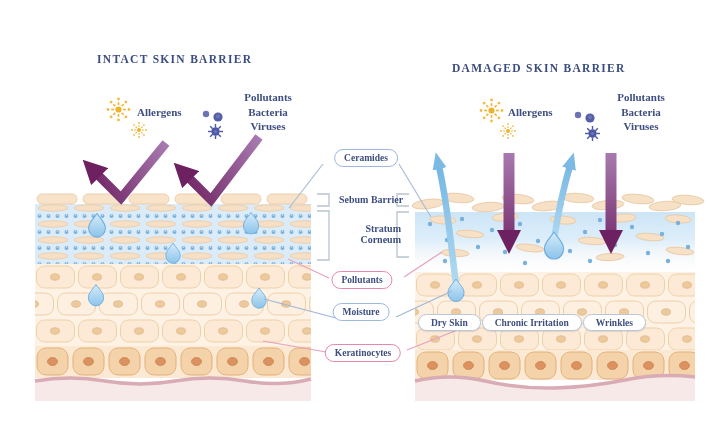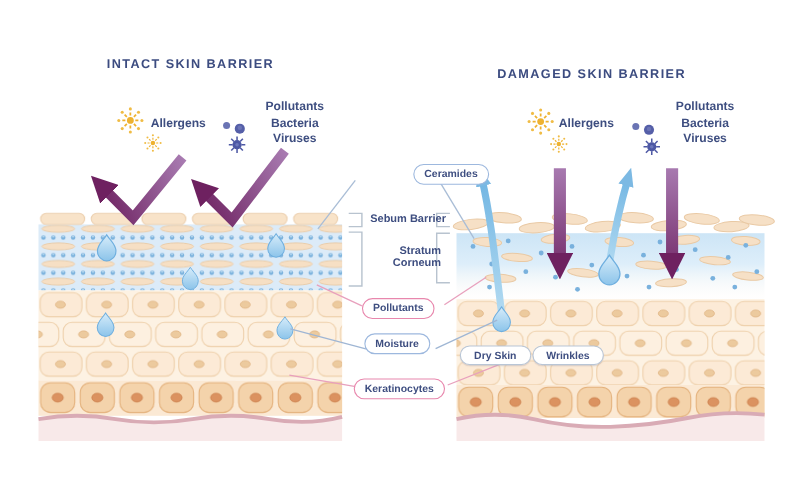--- a/index.html
+++ b/index.html
@@ -1,17 +1,17 @@
 <!DOCTYPE html>
 <html><head>
 <meta charset="utf-8">
 <style>
   html,body{margin:0;padding:0;background:#fff;}
   .canvas{position:relative;width:720px;height:434px;background:#ffffff;overflow:hidden;
-          font-family:Liberation Sans, sans-serif;}
+          font-family:Liberation Serif, serif;}
   .abs{position:absolute;}
   .bg-art{position:absolute;left:0;top:0;}
   .ttl{font-weight:700;font-size:11.5px;letter-spacing:1.3px;color:#3c4c80;white-space:nowrap;}
   .lbl{font-weight:700;font-size:11px;color:#3e4e80;white-space:nowrap;}
   .polls{text-align:center;font-weight:700;font-size:11px;line-height:14.5px;color:#3e4e80;}
   .pill{position:absolute;transform:translateX(-50%);background:#fff;border-radius:10px;
         font-weight:700;font-size:9.5px;color:#3e4e80;padding:3px 9px;white-space:nowrap;}
   .pill.blue{border:1.3px solid #9db8de;}
   .pill.pink{border:1.3px solid #e887ad;}
   .ctxt{position:absolute;transform:translateX(-50%);text-align:center;font-weight:700;
@@ -389,25 +389,26 @@
     </g>
     <circle r="4.2" fill="#4d58a4"></circle>
     <circle r="1.6" fill="#6d78bc"></circle>
   </svg>
   <div class="abs polls" style="left:595px;top:90px;width:92px;">
     <div>Pollutants</div>
     <div>Bacteria</div>
     <div>Viruses</div>
   </div>
 
-  <div class="pill blue" style="left:366px;top:149px;margin-left:44px;">Ceramides</div>
+  <div class="pill blue" style="left:366px;top:149px;">Ceramides</div>
   <div class="ctxt" style="left:371px;top:194px;">Sebum Barrier</div>
   <div class="ctxt wrap2" style="left:371px;top:223px;">Stratum Corneum</div>
   <div class="pill pink" style="left:362px;top:271px;">Pollutants</div>
   <div class="pill blue" style="left:361px;top:303px;text-align:center;">Moisture</div>
   <div class="pill pink" style="left:363px;top:344px;">Keratinocytes</div>
 
   <div class="dmg-stack">
     <div class="dmg">Dry Skin</div>
+    <div class="dmg">Chronic Irritation</div>
     <div class="dmg">Wrinkles</div>
   </div>
 
 </div>
 
 </body></html>

